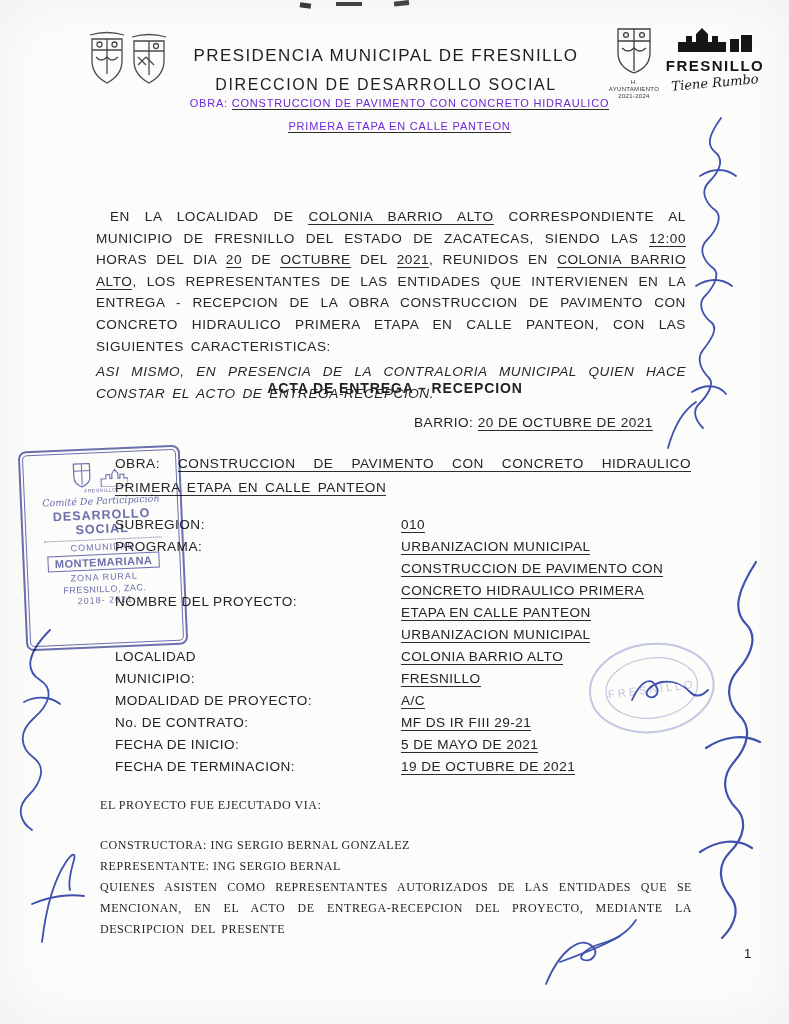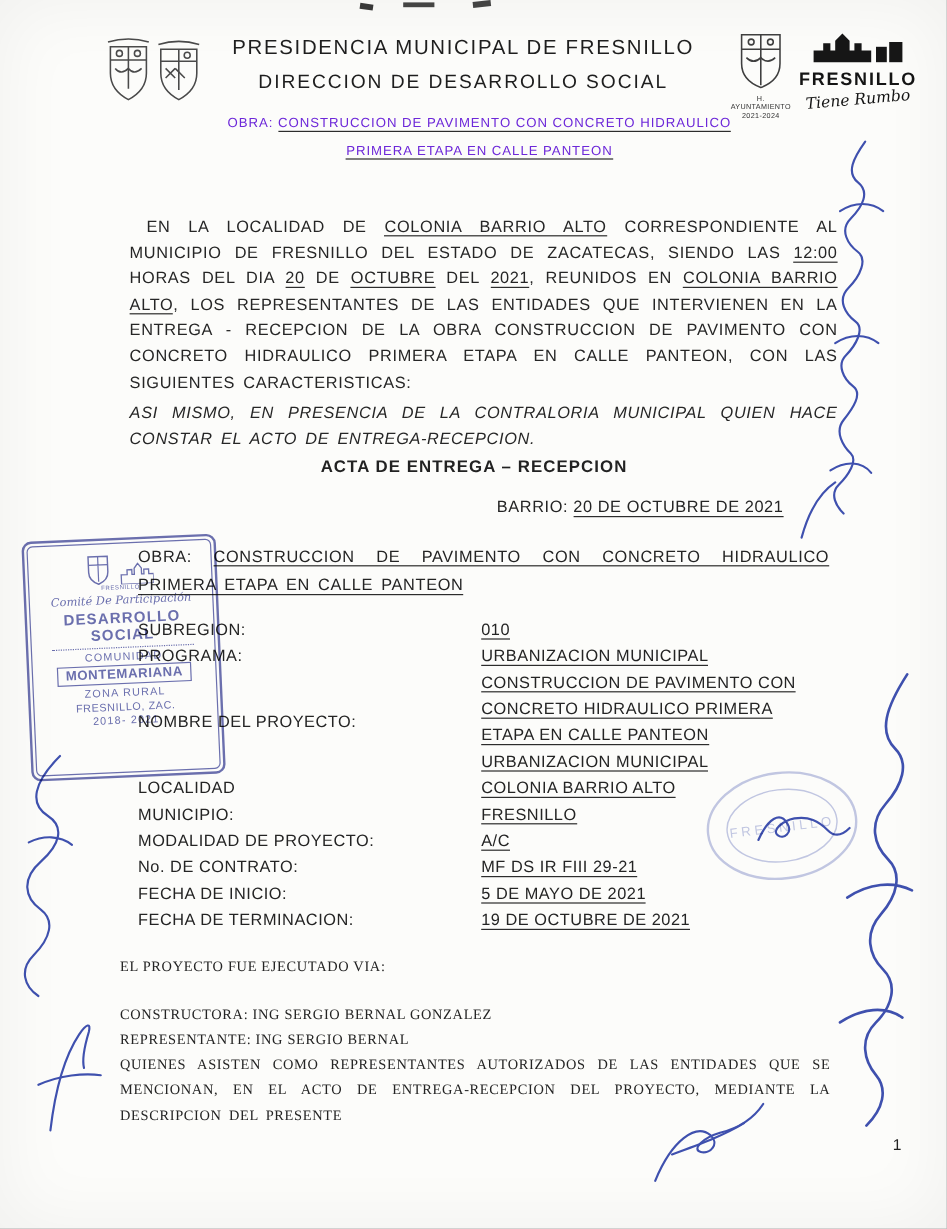--- a/index.html
+++ b/index.html
@@ -7,34 +7,34 @@
   body { font-family:"Liberation Sans", sans-serif; }
   .page {
     position:relative; width:789px; height:1024px; margin:0 auto;
     background:#fcfcfa; color:#242424; overflow:hidden;
     box-shadow: inset 0 0 60px rgba(0,0,0,.05);
   }
   .u { border-bottom:1.3px solid #2c2c2c; }
 
   
   .crest-left { position:absolute; left:86px; top:30px; }
-  .title-block { position:absolute; left:168px; top:30px; width:436px; text-align:center; }
+  .title-block { position:absolute; left:168px; top:46px; width:436px; text-align:center; }
   .title1 { font-size:17px; letter-spacing:1.4px; color:#1e1e1e; }
   .title2 { font-size:16px; letter-spacing:1.6px; margin-top:10px; color:#1e1e1e; }
   .crest-right { position:absolute; left:608px; top:24px; width:52px; text-align:center; }
   .crest-caption { font-size:6px; letter-spacing:.3px; color:#333; line-height:7px; margin-top:1px; }
   .logo-fresnillo { position:absolute; left:656px; top:26px; width:118px; text-align:center; color:#141414; }
   .logo-brand { font-size:15px; font-weight:bold; letter-spacing:1.5px; margin-top:1px; }
   .logo-tagline { font-family:"DejaVu Serif", serif; font-style:italic; font-size:13px; transform:rotate(-5deg); margin-top:1px; }
 
   .obra-heading { position:absolute; left:80px; right:70px; top:92px; text-align:center;
     font-size:11px; letter-spacing:.8px; line-height:23px; color:#6d28d9; }
 
-  .para { position:absolute; left:108px; width:590px; text-align:justify;
-    font-size:13.6px; line-height:21.6px; letter-spacing:.55px; word-spacing:2.5px; color:#262626; }
+  .para { position:absolute; left:96px; width:590px; text-align:justify;
+    font-size:13.6px; line-height:21.6px; letter-spacing:.55px; word-spacing:2.5px; color:#262626;margin-top:28px; }
   .para1 { top:178px; text-indent:14px; }
   .para2 { top:333px;font-style:italic; }
 
   .acta-heading { position:absolute; left:100px; right:99px; top:380px; text-align:center;
     font-size:14px; letter-spacing:.9px; color:#222;font-weight:bold; }
 
   .fecha-line { position:absolute; left:414px; top:415px; font-size:13.6px; letter-spacing:.5px; }
 
   .obra-block { position:absolute; left:115px; top:452px; width:576px; text-align:justify;
     font-size:13.6px; line-height:24px; letter-spacing:.55px; word-spacing:2.5px; }

